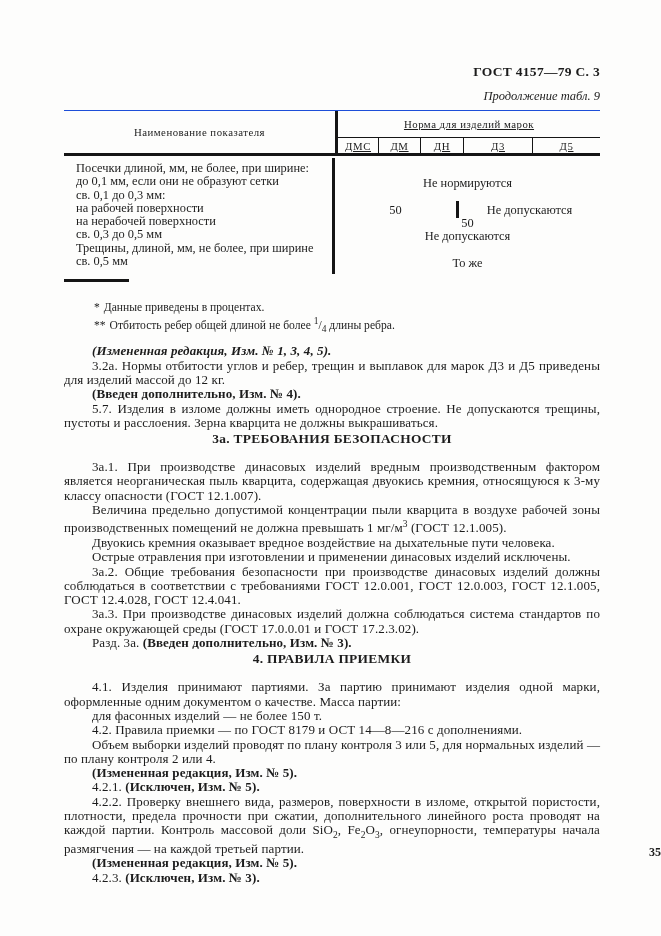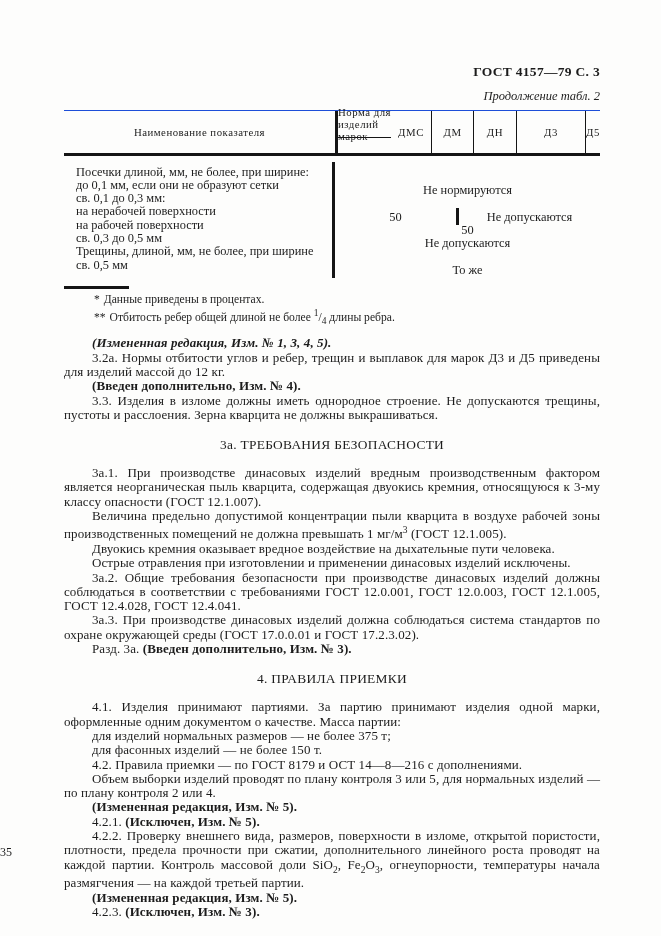--- a/index.html
+++ b/index.html
@@ -13,86 +13,86 @@
   .page{position:relative;width:661px;height:936px;overflow:hidden;}
   .content{margin-left:64px;width:536px;}
 
   .running-head{margin-top:64px;text-align:right;font-weight:bold;font-size:13.5px;letter-spacing:.3px;}
   .tbl-caption{margin-top:9px;text-align:right;font-style:italic;font-size:12.5px;}
 
   
   .tbl{margin-top:6px;border-top:1px solid #1d4ed8;}
   .tbl-head{display:flex;border-bottom:3px solid #151515;height:42px;}
   .cell-name{width:271px;border-right:3px solid #151515;display:flex;align-items:center;justify-content:center;font-size:10.8px;letter-spacing:.5px;}
-  .cell-norm{flex:1;display:flex;flex-direction:row;}
+  .cell-norm{flex:1;display:flex;flex-direction:column;text-decoration:underline;}
   .norm-title{height:26px;display:flex;align-items:center;justify-content:center;border-bottom:1.5px solid #151515;font-size:10.8px;letter-spacing:.5px;}
   .norm-cols{flex:1;display:flex;}
   .norm-cols>div{display:flex;align-items:center;justify-content:center;font-size:10.8px;letter-spacing:.6px;}
   .c-dmc{width:40px;border-right:1.5px solid #151515;}
   .c-dm{width:41px;border-right:1.5px solid #151515;}
   .c-dn{width:42px;border-right:1.5px solid #151515;}
   .c-d3{width:68px;border-right:1.5px solid #151515;}
   .c-d5{flex:1;}
 
   .tbl-body{display:flex;font-size:12.4px;line-height:13.3px;align-items:center;}
   .body-left{width:271px;border-right:3px solid #151515;padding:4px 0 6px 12px;box-sizing:border-box;}
   .body-left div{white-space:nowrap;height:13.3px;}
-  .body-right{flex:1;padding:15px 0 6px;}
+  .body-right{flex:1;padding:8px 0 6px;}
   .r-row{height:13.3px;text-align:center;}
   .r-split{display:flex;align-items:center;}
   .half-left{width:121px;text-align:center;}
   .vbar{width:3px;height:17px;margin-top:-3px;background:#151515;}
   .half-right{flex:1;text-align:center;}
 
   
   .fn-rule{width:65px;height:3px;background:#151515;margin-top:3px;}
-  .fn-block{margin-top:4px;}
+  .fn-block{margin-top:19px;}
   .fn{font-size:11.6px;line-height:13.4px;padding-left:30px;}
   .fn .fn-marker{margin-right:4px;}
 
   
   .para{font-size:13px;line-height:14.3px;margin:0;text-align:justify;letter-spacing:.1px;}
   .indent{text-indent:28px;}
   .b{font-weight:bold;}
   .gap-top{margin-top:8px;font-style:italic;}
-  .h{ text-align:center;font-weight:normal;font-size:13.4px;letter-spacing:.3px;margin:15px 0 13px;}
+  .h{ text-align:center;font-weight:bold;font-size:13.4px;letter-spacing:.3px;margin:1px 0 13px;}
   sup,sub{font-size:9.5px;letter-spacing:0;}
 
-  .pageno{position:absolute;left:0;top:845px;width:661px;text-align:left;font-size:12px;}
+  .pageno{position:absolute;left:0;top:845px;width:661px;text-align:right;font-size:12px;font-weight:bold;}
 </style>
 </head>
 <body>
 
 <div class="page">
   <div class="content">
 
     <div class="running-head">ГОСТ 4157—79 С. 3</div>
-    <div class="tbl-caption">Продолжение табл. 2</div>
+    <div class="tbl-caption">Продолжение табл. 9</div>
 
     <div class="tbl">
       <div class="tbl-head">
         <div class="cell-name">Наименование показателя</div>
         <div class="cell-norm">
           <div class="norm-title">Норма для изделий марок</div>
           <div class="norm-cols">
             <div class="c-dmc">ДМС</div>
             <div class="c-dm">ДМ</div>
             <div class="c-dn">ДН</div>
             <div class="c-d3">Д3</div>
             <div class="c-d5">Д5</div>
           </div>
         </div>
       </div>
       <div class="tbl-body">
         <div class="body-left">
           <div>Посечки длиной, мм, не более, при ширине:</div>
           <div>до 0,1 мм, если они не образуют сетки</div>
           <div>св. 0,1 до 0,3 мм:</div>
+          <div>на рабочей поверхности</div>
           <div>на нерабочей поверхности</div>
-          <div>на рабочей поверхности</div>
           <div>св. 0,3 до 0,5 мм</div>
           <div>Трещины, длиной, мм, не более, при ширине</div>
           <div>св. 0,5 мм</div>
         </div>
         <div class="body-right">
           <div class="r-row"></div>
           <div class="r-row">Не нормируются</div>
           <div class="r-row"></div>
           <div class="r-row r-split">
             <span class="half-left">50</span>
@@ -113,36 +113,35 @@
         <span class="fn-marker">*</span><span>Данные приведены в процентах.</span>
       </div>
       <div class="fn">
         <span class="fn-marker">**</span><span><span>Отбитость ребер общей длиной не более </span><sup>1</sup><span>/</span><sub>4</sub><span> длины ребра.</span></span>
       </div>
     </div>
 
     <p class="para indent b gap-top">(Измененная редакция, Изм. № 1, 3, 4, 5).</p>
     <p class="para indent">3.2а. Нормы отбитости углов и ребер, трещин и выплавок для марок Д3 и Д5 приведены для изделий массой до 12 кг.</p>
     <p class="para indent b">(Введен дополнительно, Изм. № 4).</p>
-    <p class="para indent">3.3. Изделия в изломе должны иметь однородное строение. Не допускаются трещины, пустоты и расслоения. Зерна кварцита не должны выкрашиваться.</p>
+    <p class="para indent">5.7. Изделия в изломе должны иметь однородное строение. Не допускаются трещины, пустоты и расслоения. Зерна кварцита не должны выкрашиваться.</p>
 
     <div class="h">3а. ТРЕБОВАНИЯ БЕЗОПАСНОСТИ</div>
 
     <p class="para indent">3а.1. При производстве динасовых изделий вредным производственным фактором является неорганическая пыль кварцита, содержащая двуокись кремния, относящуюся к 3-му классу опасности (ГОСТ 12.1.007).</p>
     <p class="para indent"><span>Величина предельно допустимой концентрации пыли кварцита в воздухе рабочей зоны производственных помещений не должна превышать 1 мг/м</span><sup>3</sup><span> (ГОСТ 12.1.005).</span></p>
     <p class="para indent">Двуокись кремния оказывает вредное воздействие на дыхательные пути человека.</p>
     <p class="para indent">Острые отравления при изготовлении и применении динасовых изделий исключены.</p>
     <p class="para indent">3а.2. Общие требования безопасности при производстве динасовых изделий должны соблюдаться в соответствии с требованиями ГОСТ 12.0.001, ГОСТ 12.0.003, ГОСТ 12.1.005, ГОСТ 12.4.028, ГОСТ 12.4.041.</p>
     <p class="para indent">3а.3. При производстве динасовых изделий должна соблюдаться система стандартов по охране окружающей среды (ГОСТ 17.0.0.01 и ГОСТ 17.2.3.02).</p>
     <p class="para indent"><span>Разд. 3а. </span><span class="b">(Введен дополнительно, Изм. № 3).</span></p>
 
     <div class="h">4. ПРАВИЛА ПРИЕМКИ</div>
 
     <p class="para indent">4.1. Изделия принимают партиями. За партию принимают изделия одной марки, оформленные одним документом о качестве. Масса партии:</p>
-    <p class="para indent">для изделий нормальных размеров — не более 375 т;</p>
     <p class="para indent">для фасонных изделий — не более 150 т.</p>
     <p class="para indent">4.2. Правила приемки — по ГОСТ 8179 и ОСТ 14—8—216 с дополнениями.</p>
     <p class="para indent">Объем выборки изделий проводят по плану контроля 3 или 5, для нормальных изделий — по плану контроля 2 или 4.</p>
     <p class="para indent b">(Измененная редакция, Изм. № 5).</p>
     <p class="para indent"><span>4.2.1. </span><span class="b">(Исключен, Изм. № 5).</span></p>
     <p class="para indent"><span>4.2.2. Проверку внешнего вида, размеров, поверхности в изломе, открытой пористости, плотности, предела прочности при сжатии, дополнительного линейного роста проводят на каждой партии. Контроль массовой доли SiO</span><sub>2</sub><span>, Fe</span><sub>2</sub><span>O</span><sub>3</sub><span>, огнеупорности, температуры начала размягчения — на каждой третьей партии.</span></p>
     <p class="para indent b">(Измененная редакция, Изм. № 5).</p>
     <p class="para indent"><span>4.2.3. </span><span class="b">(Исключен, Изм. № 3).</span></p>
 
   </div>

